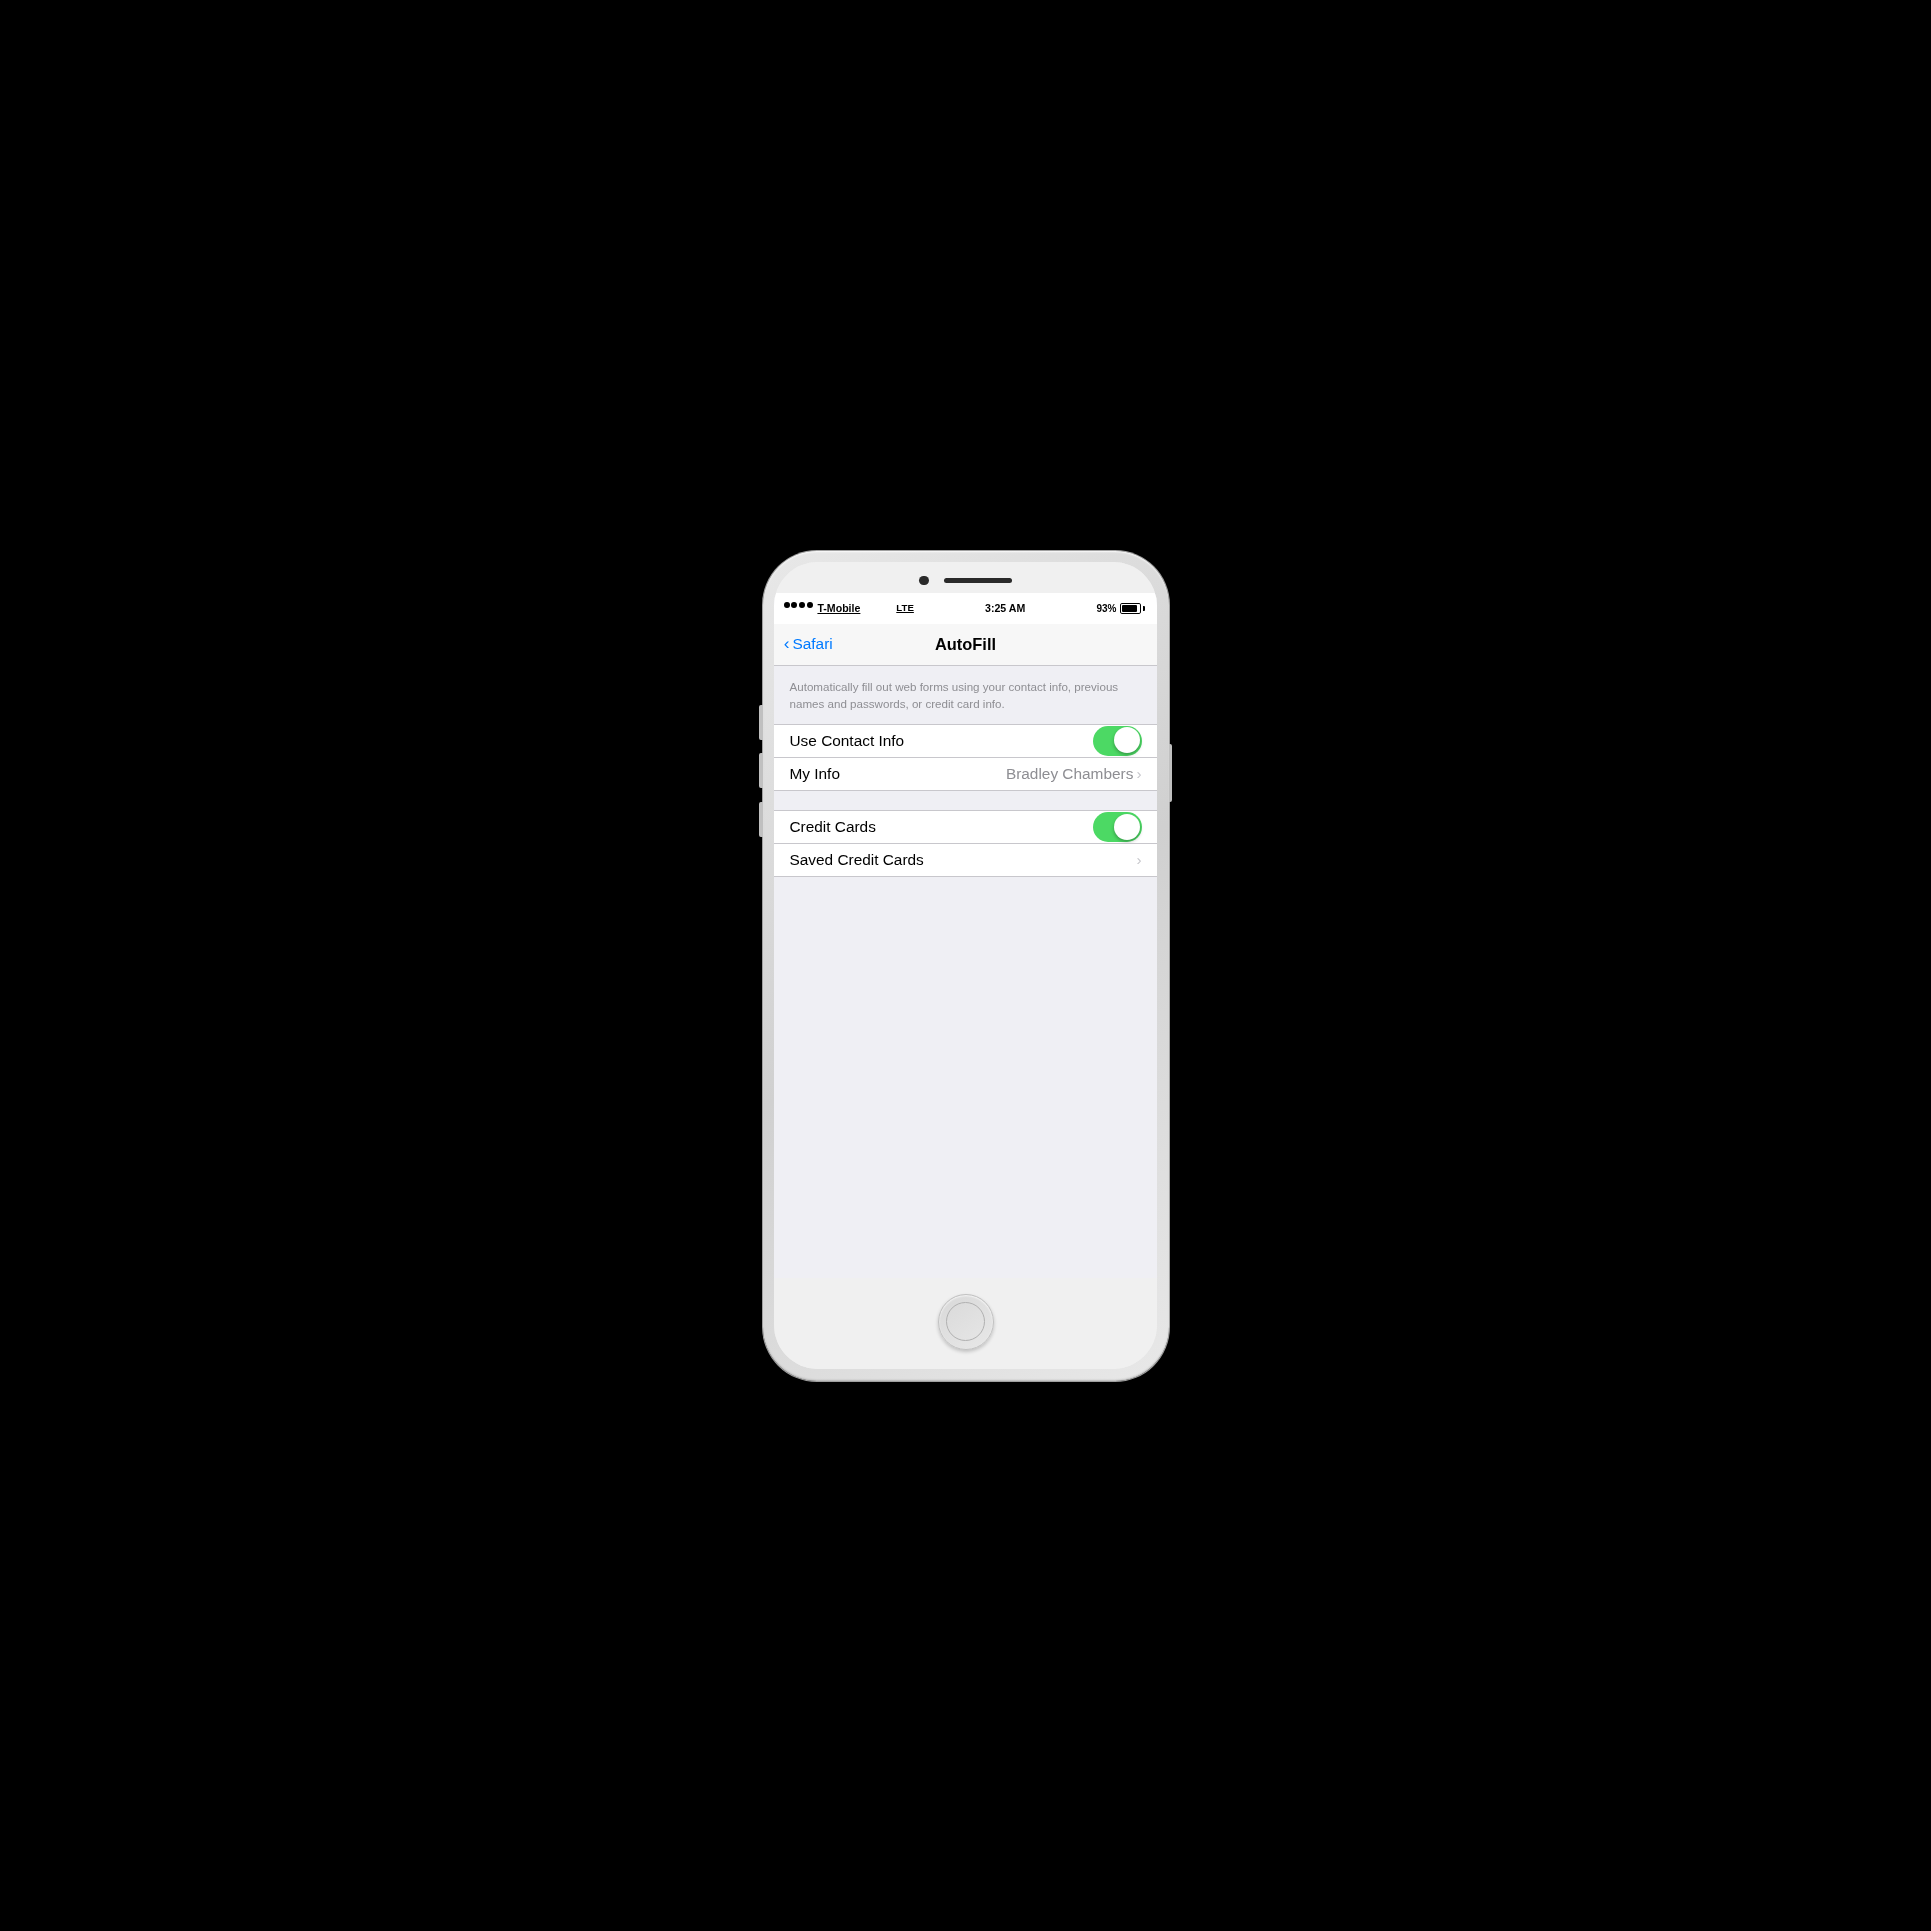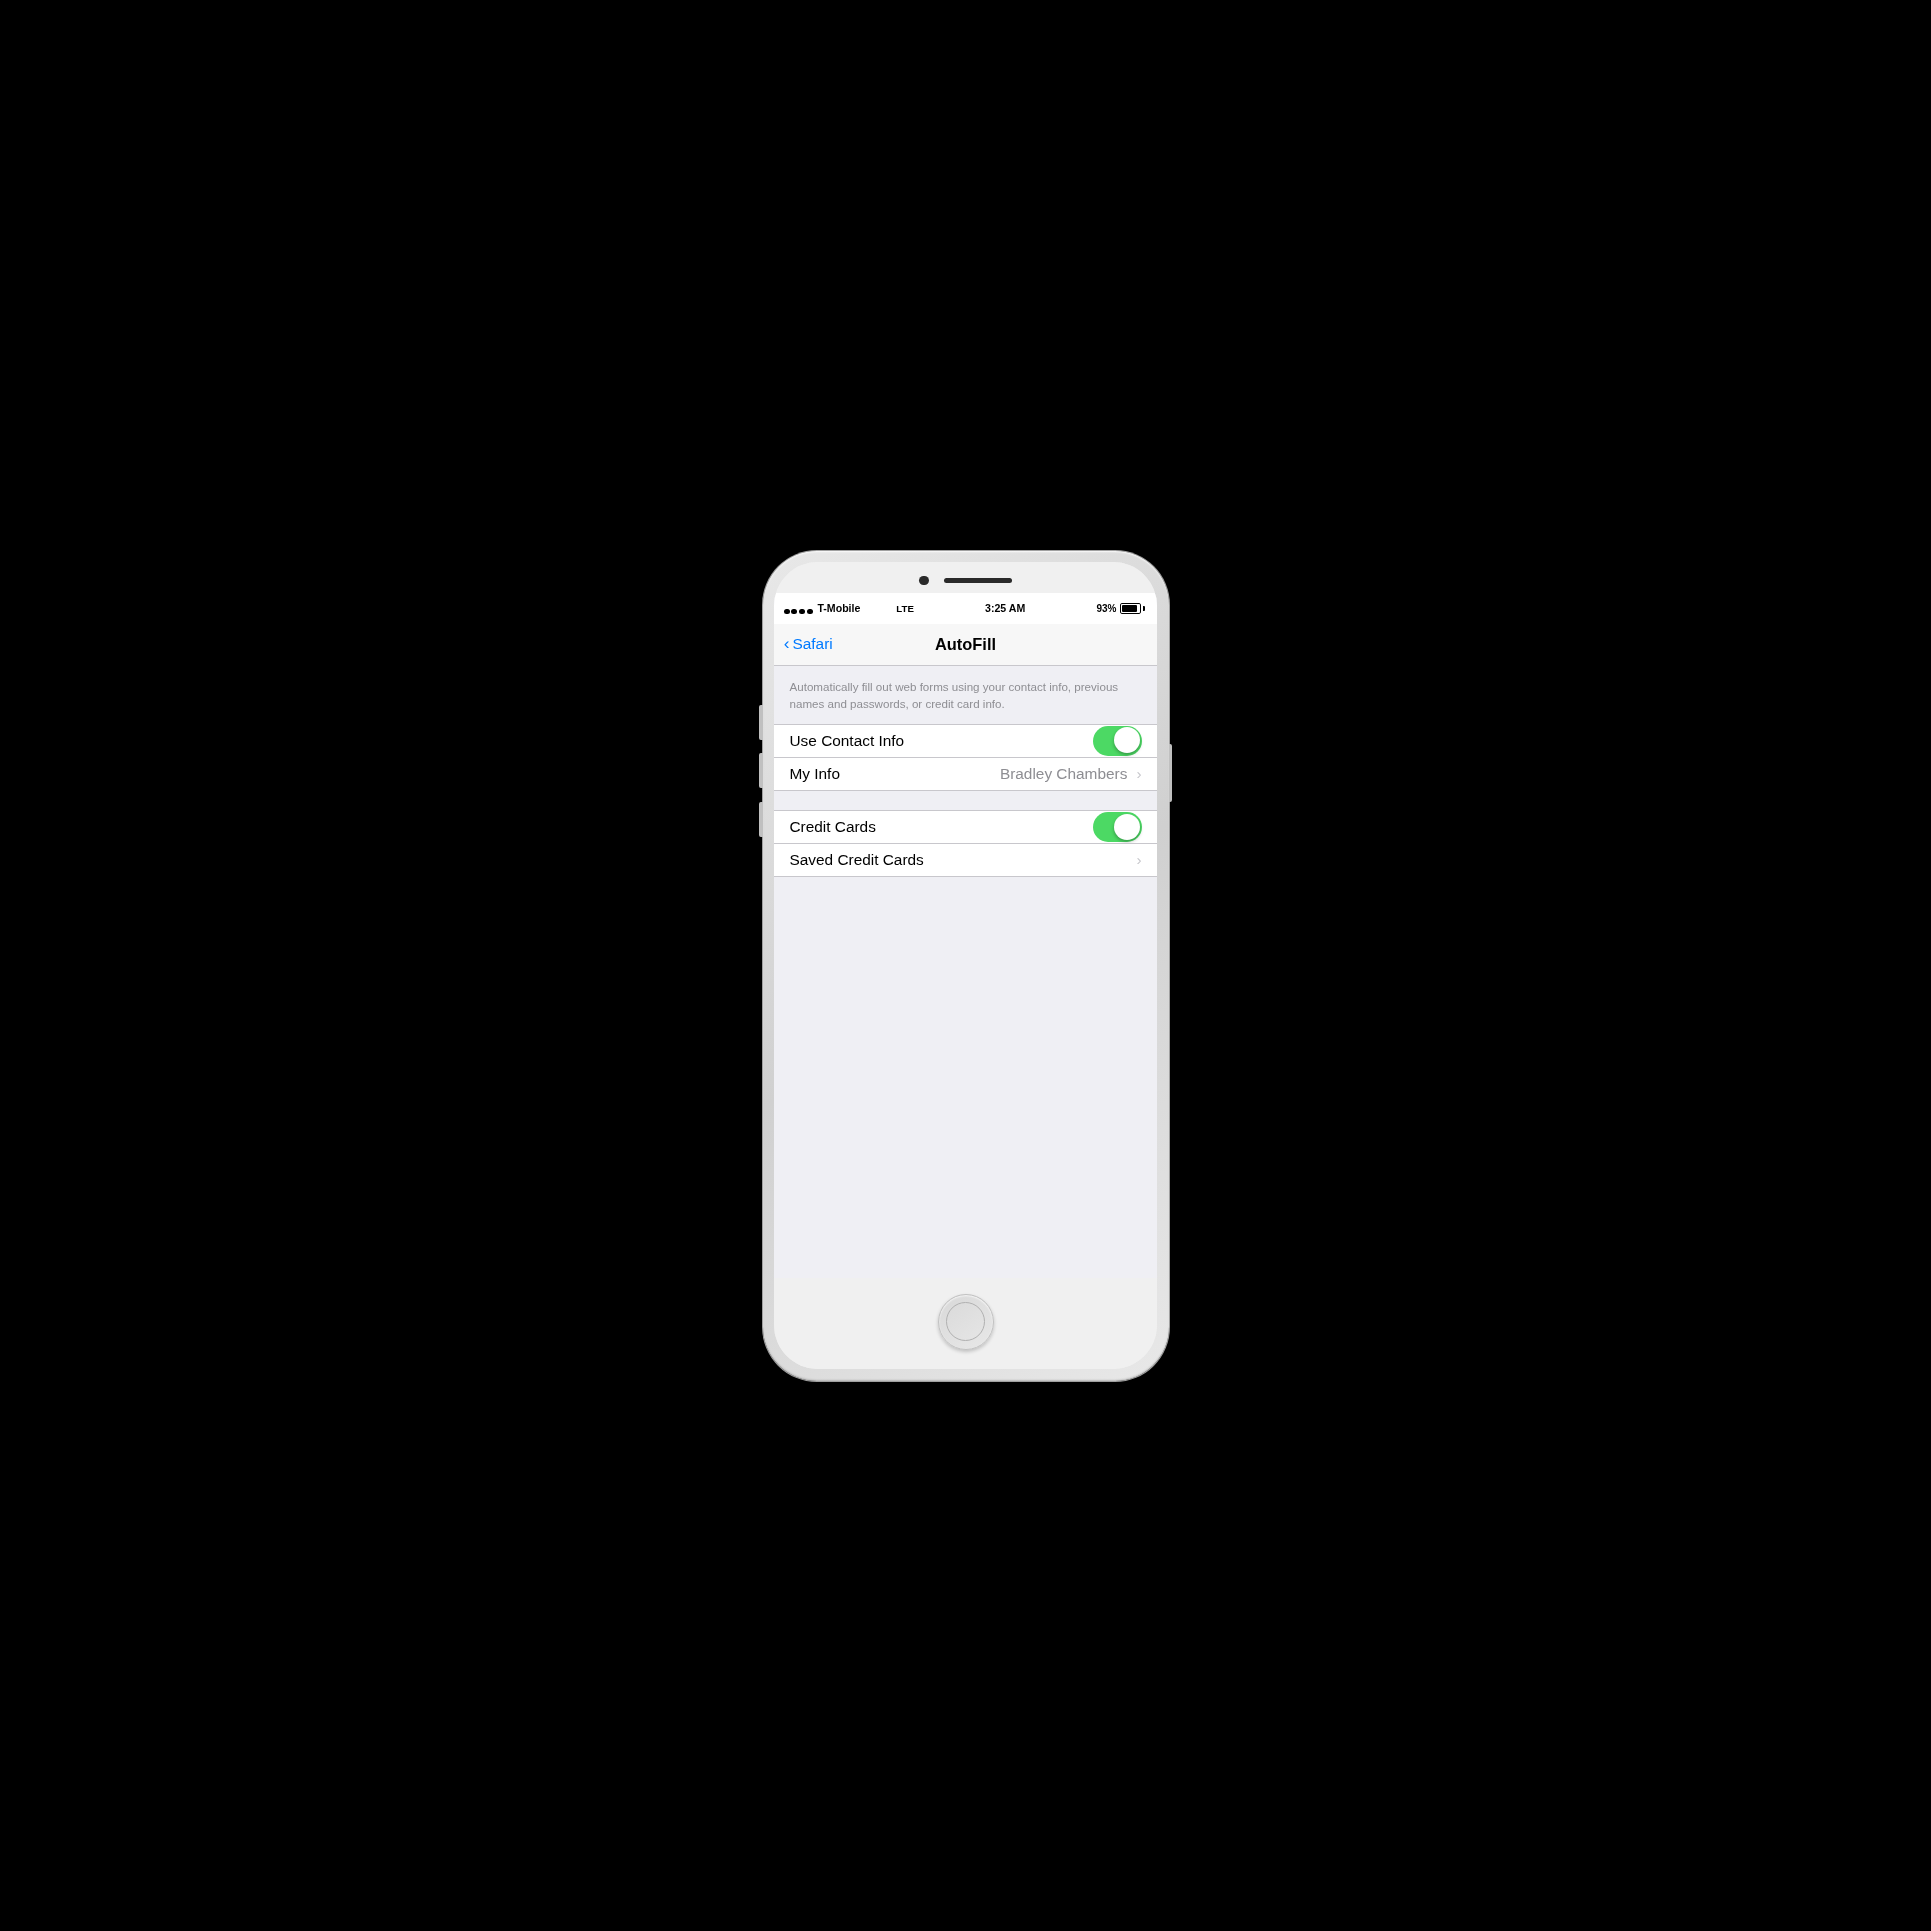--- a/index.html
+++ b/index.html
@@ -103,22 +103,23 @@
       justify-content: space-between;
       align-items: center;
       padding: 5.8px 11.6px 5.8px 9.7px;
       font-size: 10.6px;
       font-weight: 600;
       height: 31px;
     }
 
     .status-left {
       display: flex;
-      align-items: flex-end;
+      align-items: flex-start;
       gap: 2.9px;
+      text-decoration: underline;
     }
 
     .signal-dots {
       display: flex;
       gap: 1.9px;
       align-items: center;
     }
 
     .dot {
       width: 5.8px;
@@ -258,21 +259,21 @@
     .cell-label {
       font-size: 15.4px;
       color: #000;
     }
 
     .cell-value {
       font-size: 15.4px;
       color: #8e8e93;
       display: flex;
       align-items: flex-end;
-      gap: 9px;
+      gap: 3px;
     }
 
     .chevron-right {
       color: #c7c7cc;
       font-size: 15.4px;
     }
 
     
     .toggle {
       width: 49px;

